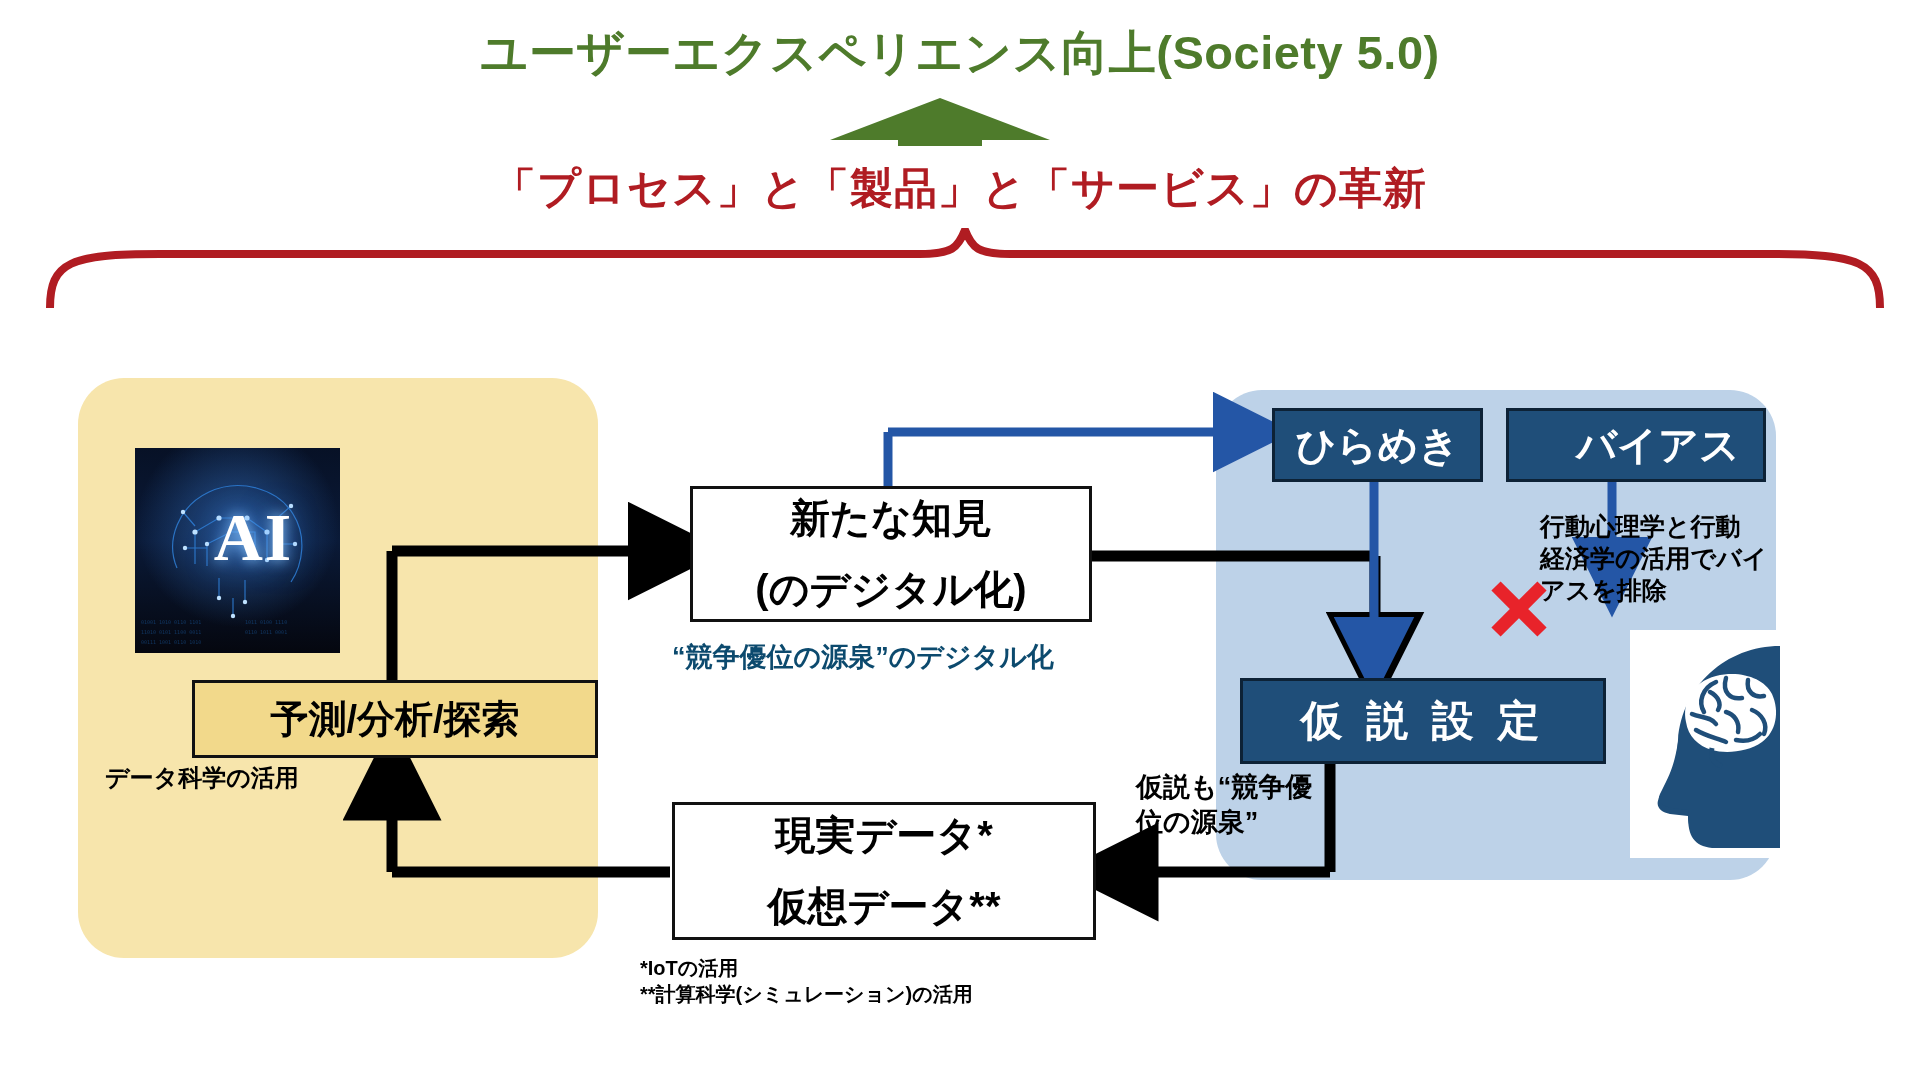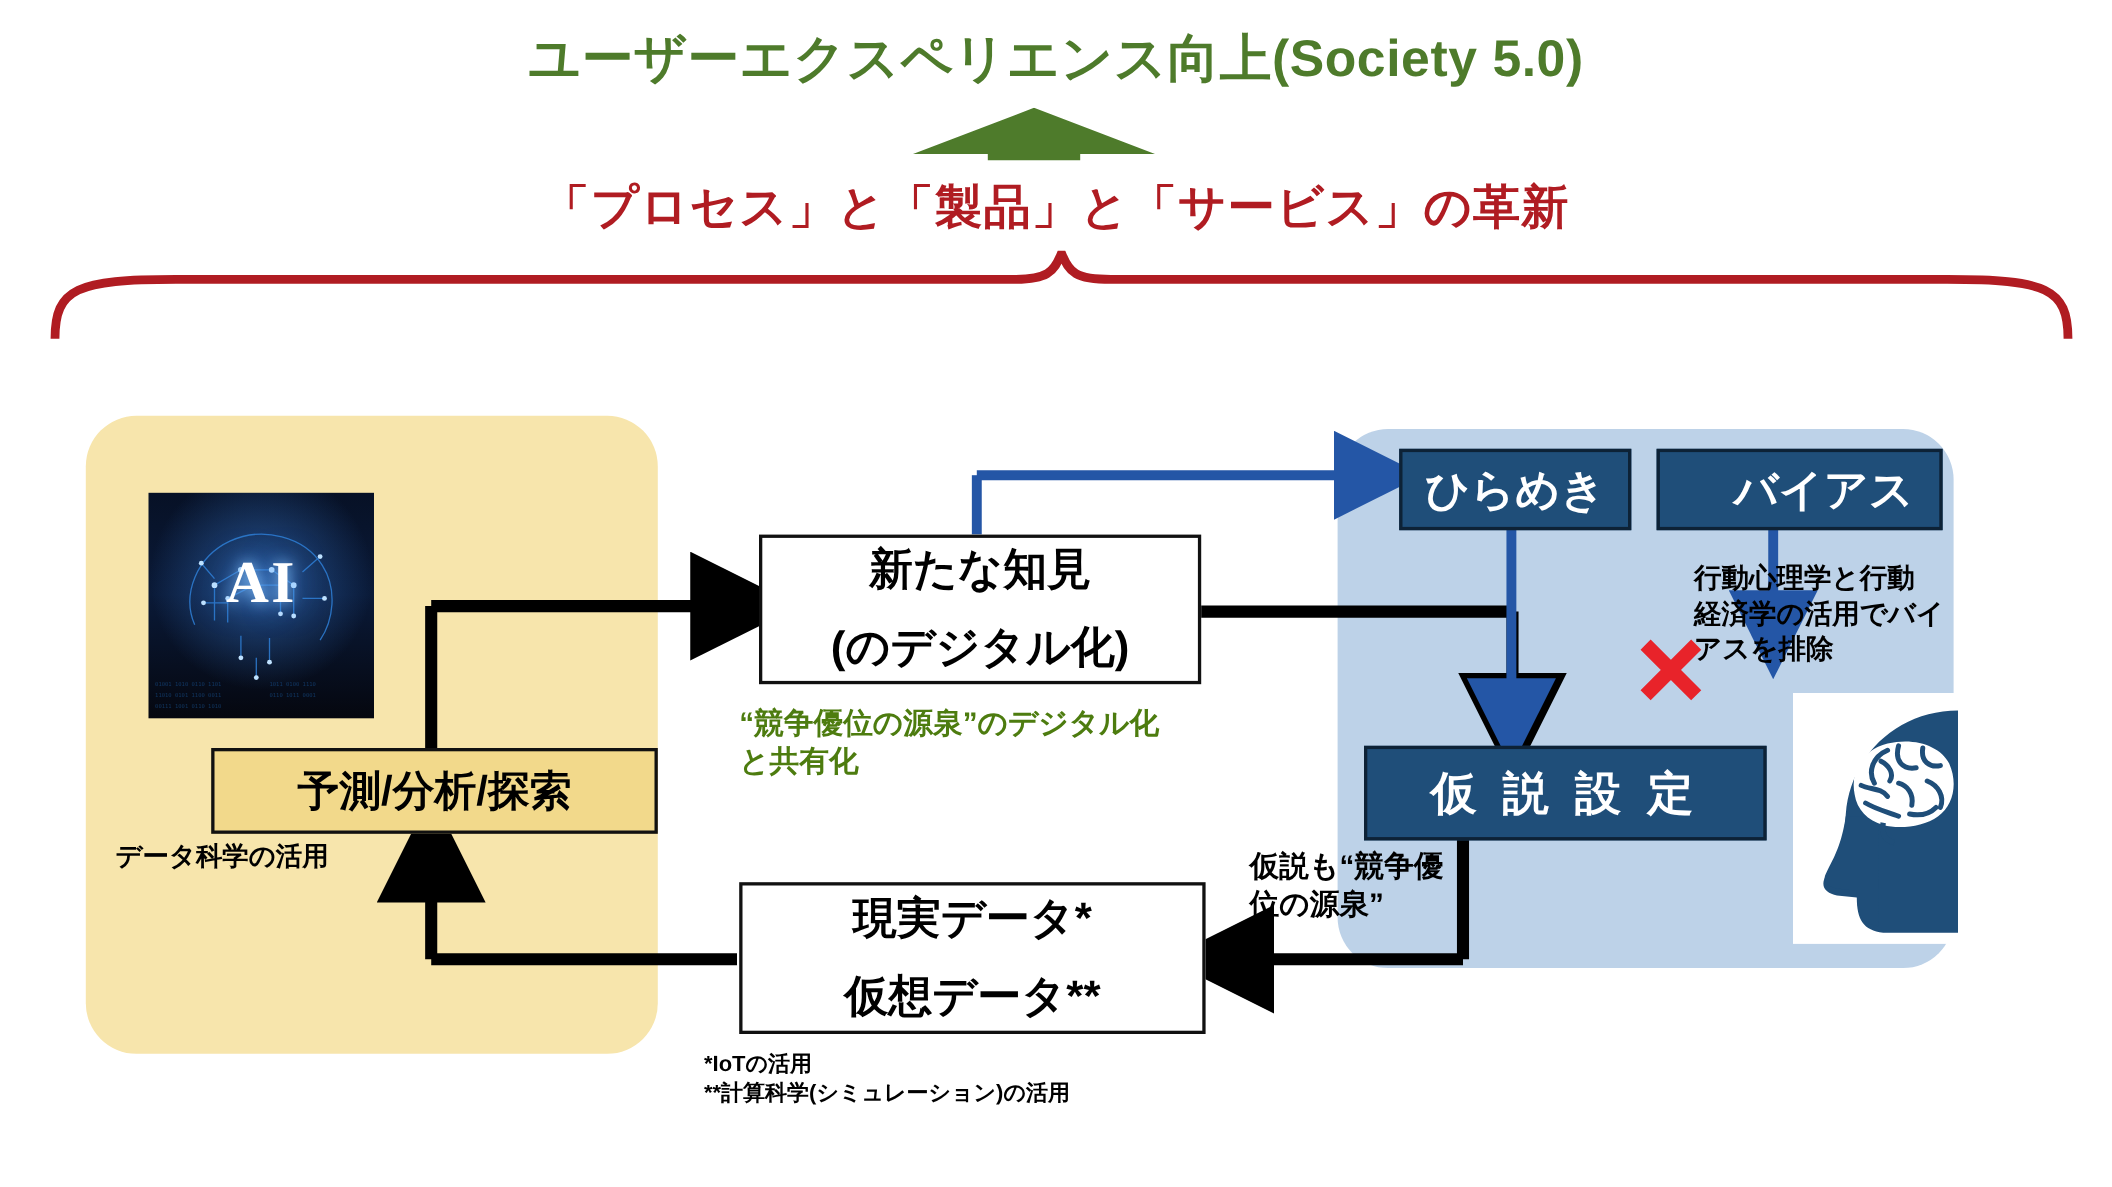--- a/index.html
+++ b/index.html
@@ -40,23 +40,23 @@
 
   
   .ai-img{
     left:135px;top:448px;width:205px;height:205px;
     background:
       radial-gradient(circle at 50% 38%, rgba(60,130,220,.55) 0%, rgba(10,25,60,0) 62%),
       linear-gradient(180deg,#071126 0%,#0a1a38 45%,#05070f 100%);
     overflow:hidden;
   }
   .ai-img .ai-text{
-    position:absolute;left:0;top:50px;width:100%;text-align:center;
+    position:absolute;left:16px;top:50px;width:100%;text-align:center;
     font-family:"Liberation Serif","DejaVu Serif",serif;
-    font-weight:bold;font-size:54px;color:#ffffff;
+    font-weight:bold;font-size:68px;color:#ffffff;
     text-shadow:0 0 14px rgba(140,200,255,.95),0 0 30px rgba(60,140,255,.6);
     letter-spacing:2px;z-index:3;
   }
   .ai-img svg{position:absolute;left:0;top:0;}
 
   
   .box-yosoku{
     left:192px;top:680px;width:400px;height:72px;
     background:#F2D98B;border:3px solid #111;
     display:flex;align-items:center;justify-content:center;
@@ -69,21 +69,21 @@
   
   .box-white{
     background:#ffffff;border:3px solid #111;
     display:flex;flex-direction:column;align-items:center;justify-content:center;
     font-weight:bold;color:#000;line-height:1.18;text-align:center;gap:24px;
   }
   .box-chiken{left:690px;top:486px;width:396px;height:130px;font-size:40px;}
   .box-data{left:672px;top:802px;width:418px;height:132px;font-size:40px;}
 
   .cap-digital{
-    left:672px;top:640px;width:430px;font-size:27px;font-weight:bold;color:#4d7c0f;
+    left:672px;top:640px;width:430px;font-size:27px;font-weight:bold;color:#0c4a6e;
     line-height:1.3;text-align:left;
   }
   .cap-foot{
     left:640px;top:955px;width:760px;font-size:20px;font-weight:bold;color:#000;
     line-height:1.32;text-align:left;white-space:nowrap;
   }
 
   
   .box-navy{
     background:#1F4E79;border:3px solid #0d2236;
@@ -209,21 +209,20 @@
     <span>予測/分析/探索</span>
   </div>
   <div class="abs cap-datascience">データ科学の活用</div>
 
   <div class="abs box-white box-chiken">
     <span>新たな知見</span>
     <span>(のデジタル化)</span>
   </div>
   <div class="abs cap-digital">
     <div>“競争優位の源泉”のデジタル化</div>
-    <div>と共有化</div>
   </div>
 
   <div class="abs box-white box-data">
     <span>現実データ*</span>
     <span>仮想データ**</span>
   </div>
   <div class="abs cap-foot">
     <div>*IoTの活用</div>
     <div>**計算科学(シミュレーション)の活用</div>
   </div>

